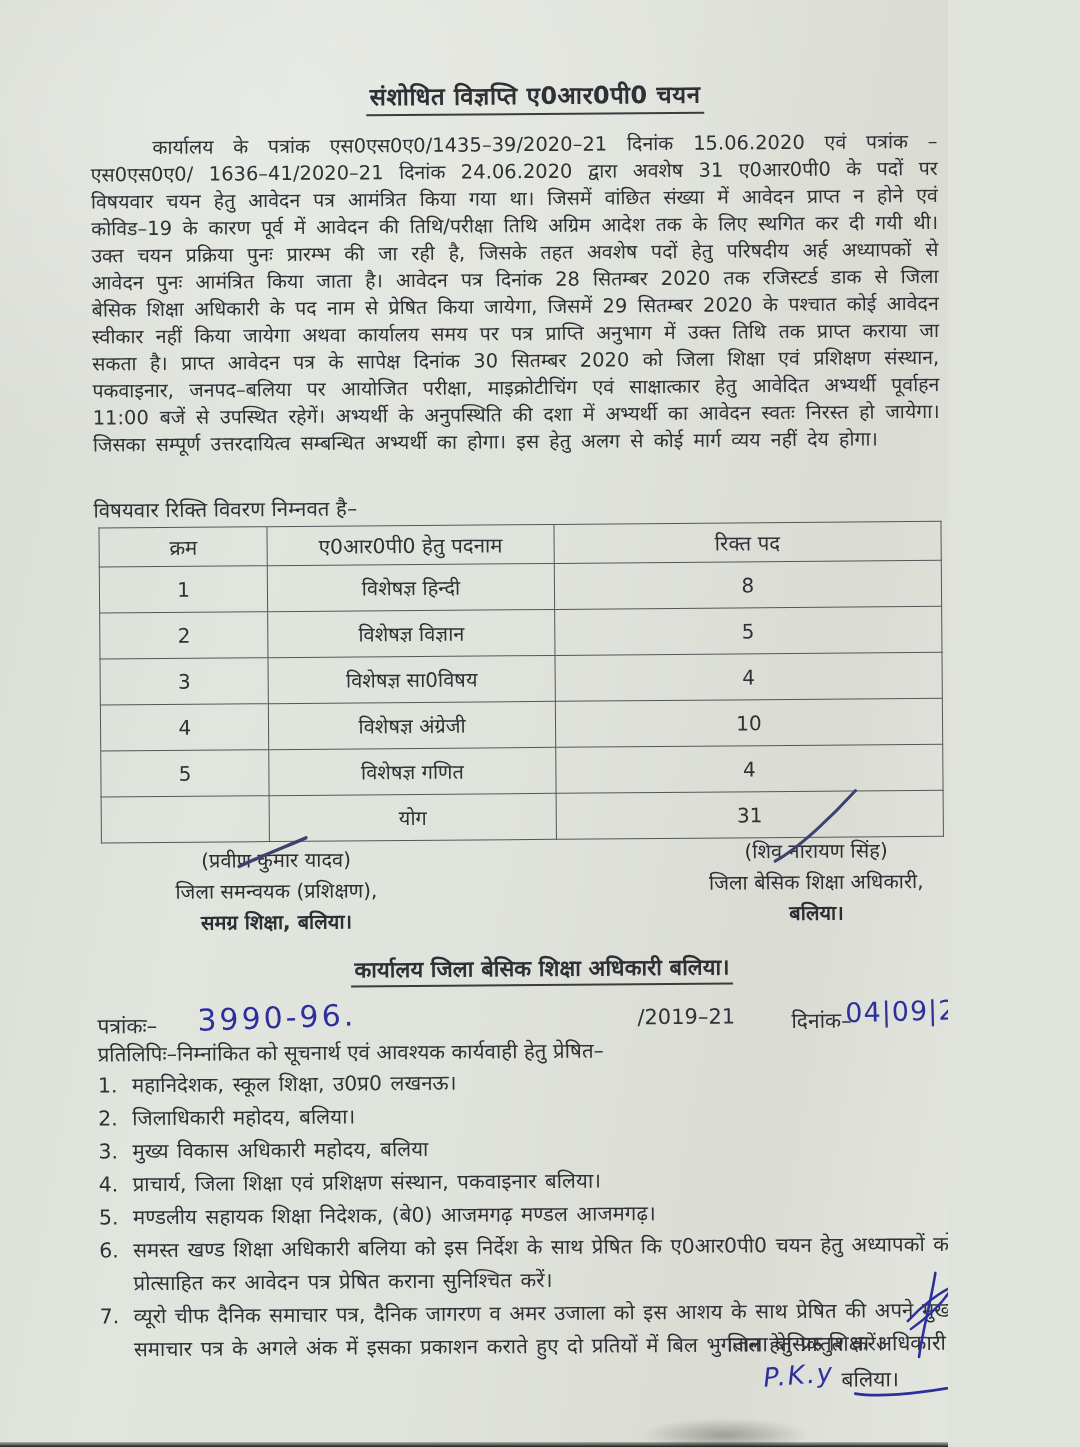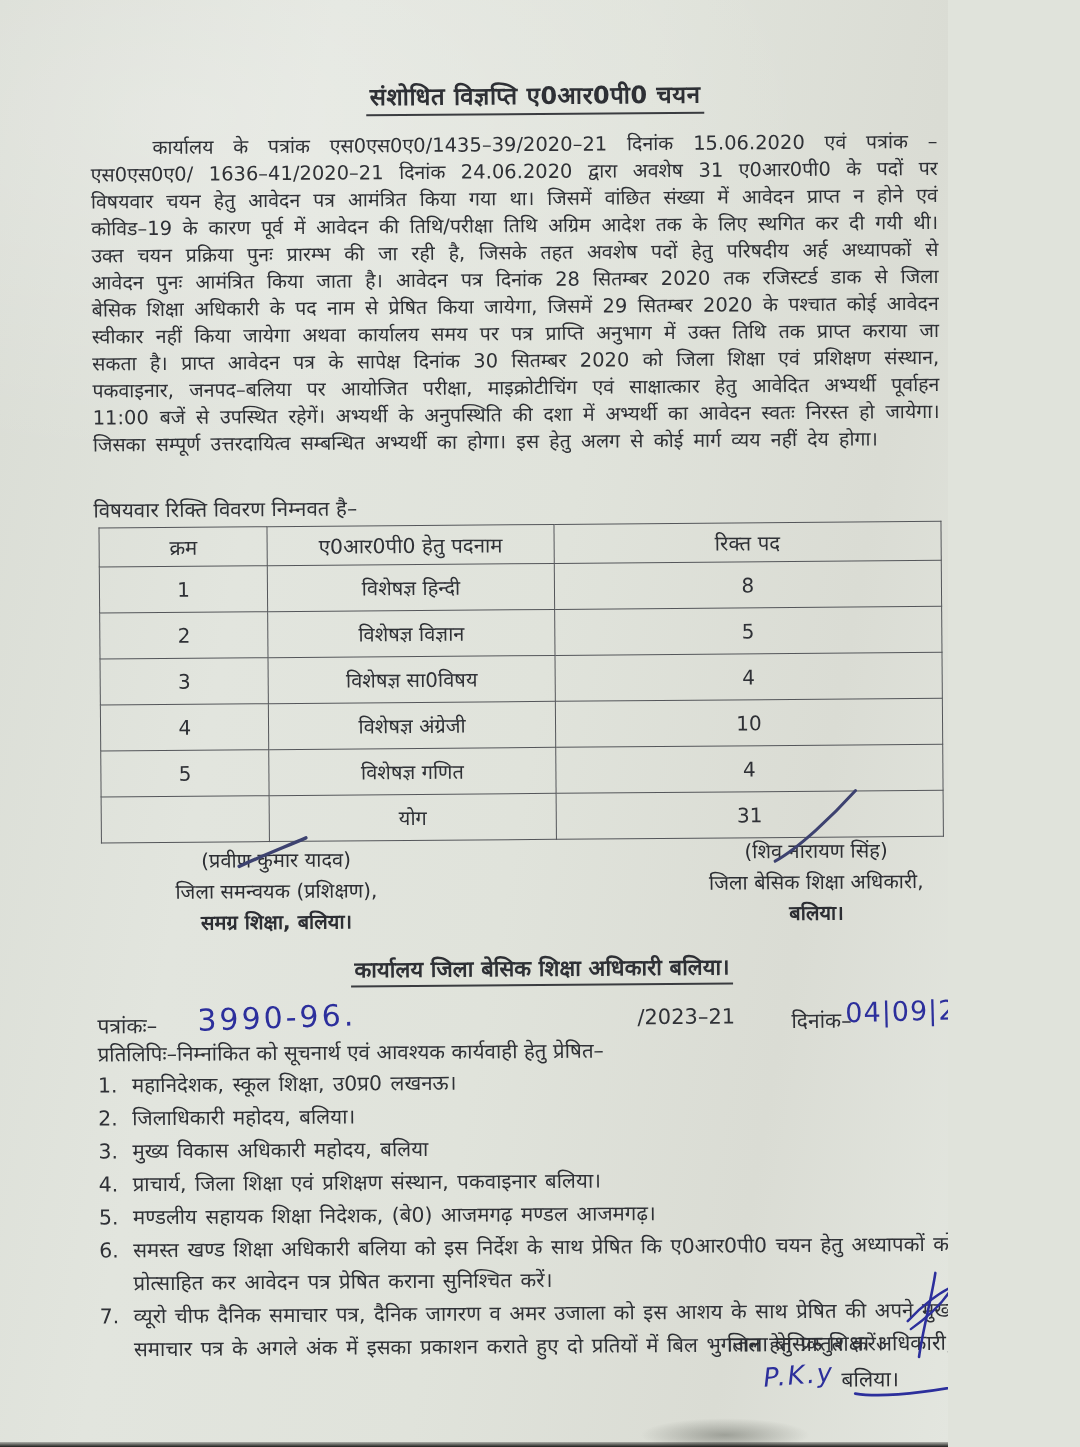--- a/index.html
+++ b/index.html
@@ -164,21 +164,21 @@
       <div class="org">बलिया।</div>
     </div>
 
     <div class="office-heading">
       <span>कार्यालय जिला बेसिक शिक्षा अधिकारी बलिया।</span>
     </div>
 
     <div class="ref-line">
       <span class="ref-label">पत्रांकः–</span>
       <span class="hand hand-no">3990-96.</span>
-      <span class="year-suffix">/2023–21</span>
+      <span class="year-suffix">/2019–21</span>
       <span class="date-label">दिनांक–</span>
       <span class="hand hand-date">04|09|2020.</span>
     </div>
 
     <div class="copies">
       <div class="copies-intro">प्रतिलिपिः–निम्नांकित को सूचनार्थ एवं आवश्यक कार्यवाही हेतु प्रेषित–</div>
       <div class="copy-item">
         <span class="num">1.</span>
         <span class="txt">महानिदेशक, स्कूल शिक्षा, उ0प्र0 लखनऊ।</span>
       </div>

